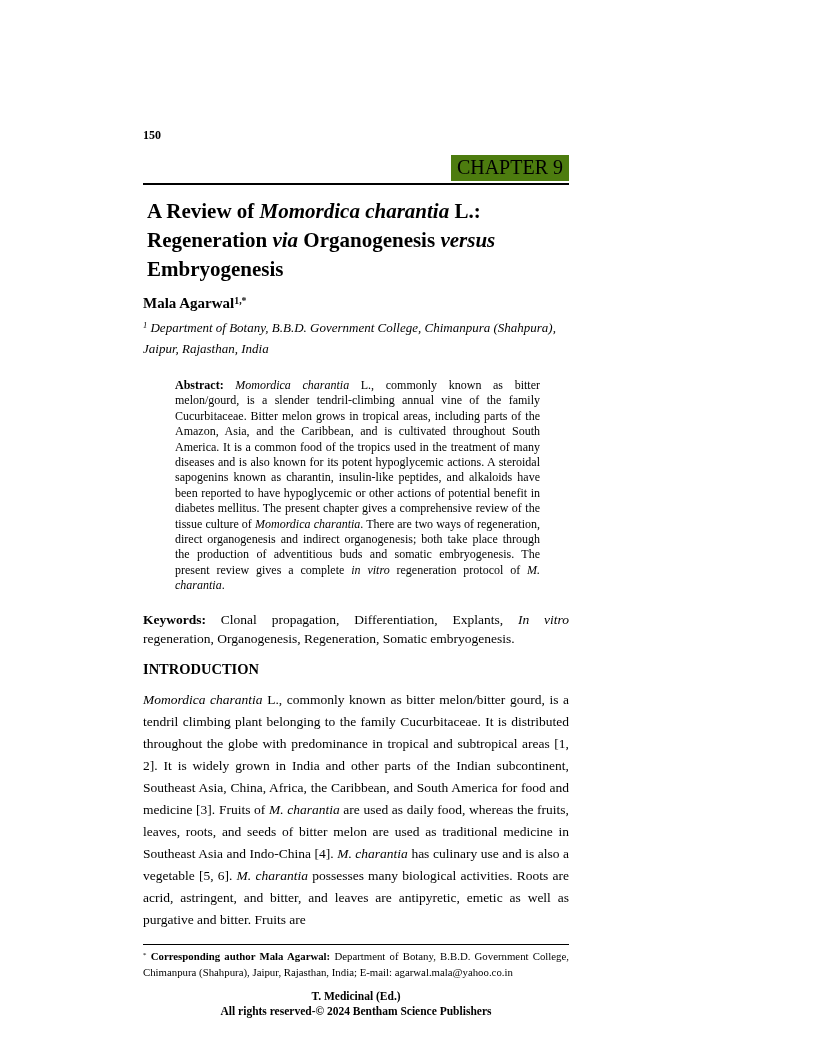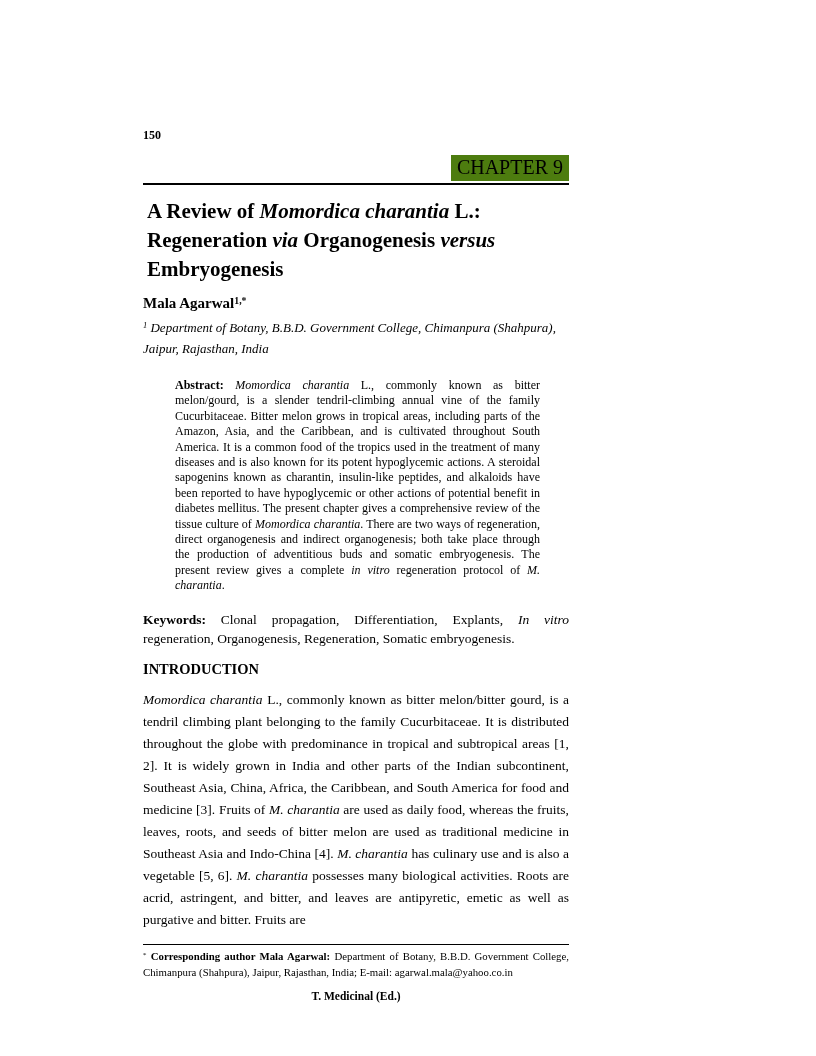--- a/index.html
+++ b/index.html
@@ -65,15 +65,16 @@
   <h2 class="section-heading">INTRODUCTION</h2>
 
   <p class="body-paragraph"><span class="seg-italic">Momordica charantia</span><span class="seg-normal"> L., commonly known as bitter melon/bitter gourd, is a tendril climbing plant belonging to the family Cucurbitaceae. It is distributed throughout the globe with predominance in tropical and subtropical areas [1, 2]. It is widely grown in India and other parts of the Indian subcontinent, Southeast Asia, China, Africa, the Caribbean, and South America for food and medicine [3]. Fruits of </span><span class="seg-italic">M. charantia</span><span class="seg-normal"> are used as daily food, whereas the fruits, leaves, roots, and seeds of bitter melon are used as traditional medicine in Southeast Asia and Indo-China [4]. </span><span class="seg-italic">M. charantia</span><span class="seg-normal"> has culinary use and is also a vegetable [5, 6]. </span><span class="seg-italic">M. charantia</span><span class="seg-normal"> possesses many biological activities. Roots are acrid, astringent, and bitter, and leaves are antipyretic, emetic as well as purgative and bitter. Fruits are</span></p>
 
   <div class="footnote-rule"></div>
 
   <p class="footnote"><span class="seg-super">*</span><span class="seg-normal"> </span><span class="seg-bold">Corresponding author Mala Agarwal:</span><span class="seg-normal"> Department of Botany, B.B.D. Government College, Chimanpura (Shahpura), Jaipur, Rajasthan, India; E-mail: agarwal.mala@yahoo.co.in</span></p>
 
   <div class="footer">
     <div>T. Medicinal (Ed.)</div>
+    <div>All rights reserved-© 2024 Bentham Science Publishers</div>
   </div>
 
 </div>
 
 </body></html>

